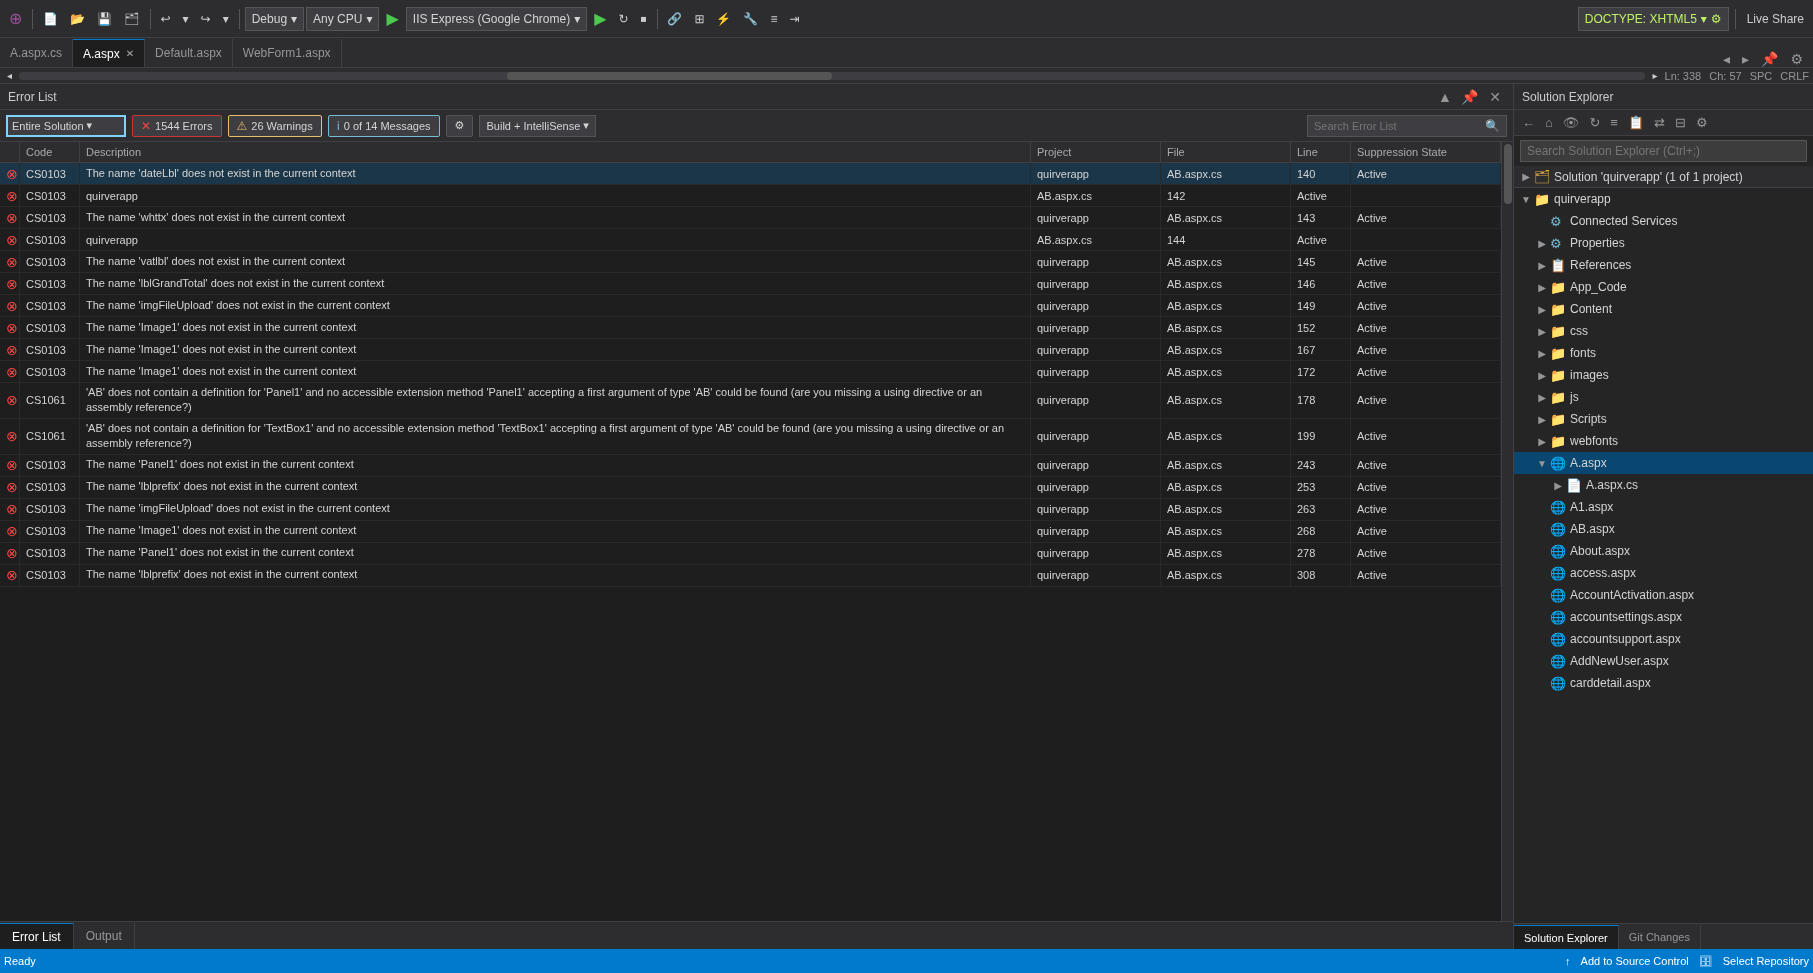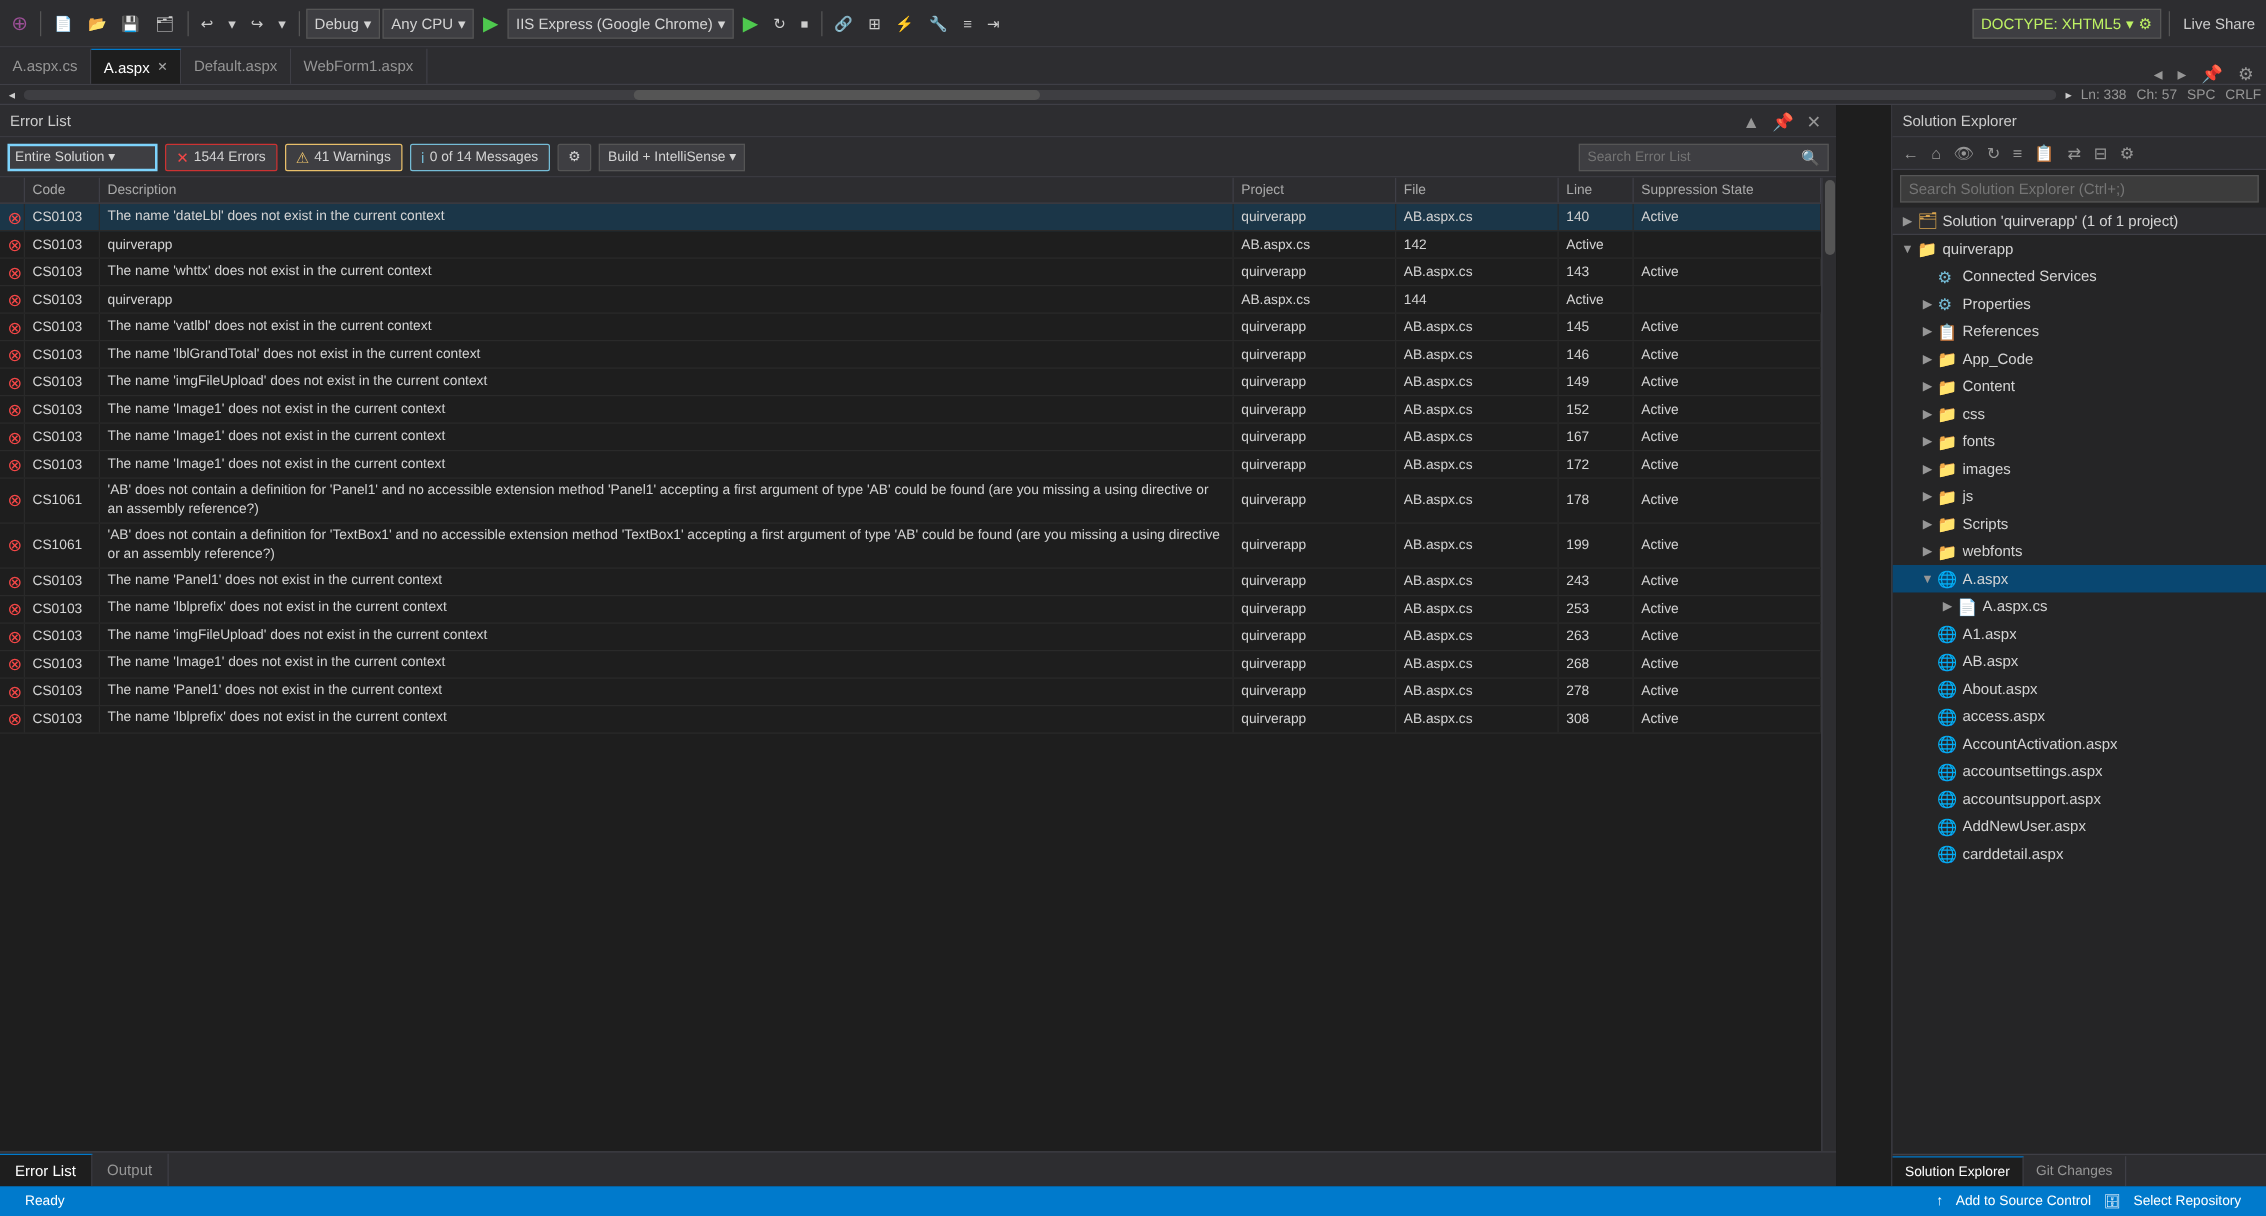--- a/index.html
+++ b/index.html
@@ -149,21 +149,20 @@
       margin-left: auto;
       display: flex;
       gap: 8px;
     }
 
     
     .main-area {
       display: flex;
       flex: 1;
       overflow: hidden;
-      gap: 44px;
     }
 
     
     .error-panel {
       flex: 1;
       display: flex;
       flex-direction: column;
       background: #1e1e1e;
       overflow: hidden;
     }
@@ -373,21 +372,21 @@
       color: #ffffff;
       border-top: 1px solid #007acc;
     }
 
     
     .status-bar {
       background: #007acc;
       height: 24px;
       display: flex;
       align-items: center;
-      padding: 0 16px;
+      padding: 0 0;
       gap: 8px;
       flex-shrink: 0;
     }
     .status-item {
       font-size: 11px;
       color: #ffffff;
       white-space: nowrap;
       cursor: pointer;
       padding: 0 4px;
     }
@@ -645,21 +644,21 @@
       <div class="scope-dropdown">
         <span>Entire Solution</span>
         <span>▾</span>
       </div>
       <div class="filter-btn errors">
         <span class="error-icon">✕</span>
         <span>1544 Errors</span>
       </div>
       <div class="filter-btn warnings">
         <span class="warning-icon">⚠</span>
-        <span>41 Warnings</span>
+        <span>26 Warnings</span>
       </div>
       <div class="filter-btn messages">
         <span class="info-icon">ℹ</span>
         <span>0 of 14 Messages</span>
       </div>
       <button class="filter-btn" style="background:#3e3e42;border:1px solid #555;color:#d4d4d4;">⚙</button>
       <div class="build-dropdown">
         <span>Build + IntelliSense</span>
         <span>▾</span>
       </div>

